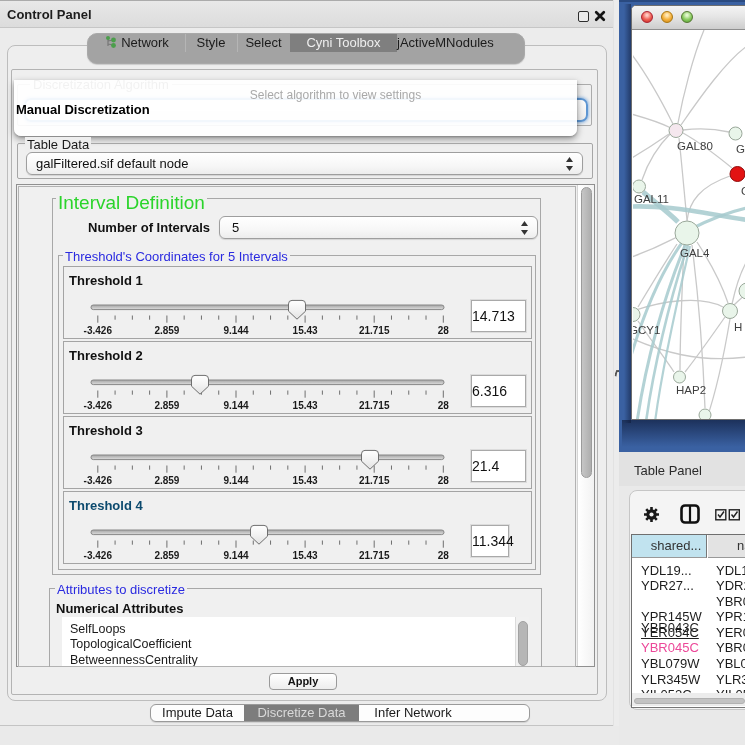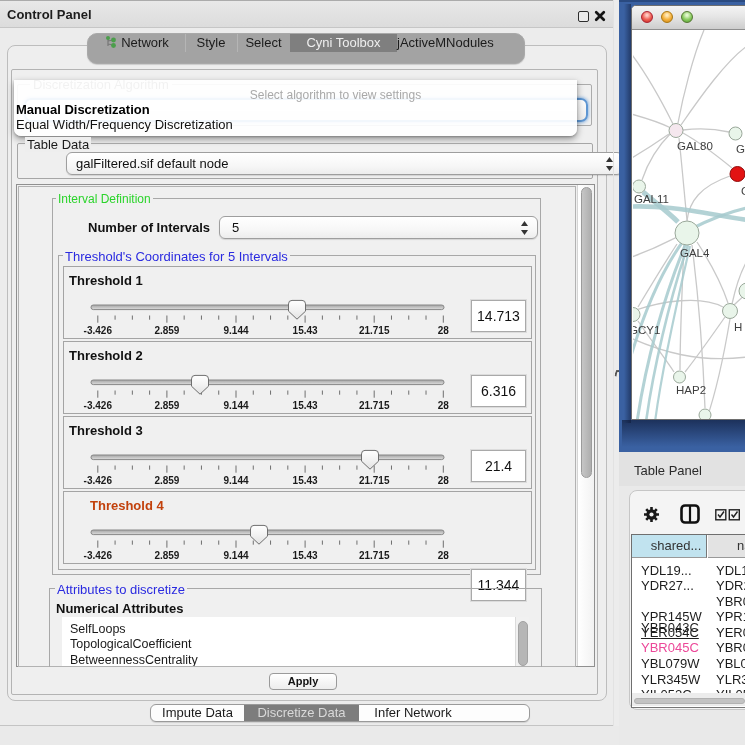--- a/index.html
+++ b/index.html
@@ -3,21 +3,21 @@
 <style>
 html,body{margin:0;padding:0;background:#ececec;}
 #root{position:relative;width:745px;height:745px;background:#ececec;
   font-family:"Liberation Sans",sans-serif;overflow:hidden;}
 .a{position:absolute;}
 .t{position:absolute;font-size:13px;color:#1b1b1b;white-space:nowrap;}
 .combo{position:absolute;border:1px solid #9e9e9e;border-radius:6px;
   background:linear-gradient(#ffffff, #f7f7f7 60%, #ededed);box-shadow:0 1px 1px rgba(0,0,0,0.12);}
 .combo .ct{position:absolute;left:9px;top:0;font-size:13px;color:#111;line-height:22px;}
 .vfield{position:absolute;background:#fff;border:1px solid #a9a9a9;box-shadow:0 0 0 1px #dcdcdc;
-  font-size:14px;color:#111;text-align:center;}
+  font-size:14px;color:#111;text-align:left;}
 </style></head><body>
 <div id="root">
 <div class="a" style="left:0;top:0;width:614px;height:28px;background:linear-gradient(#e8e8e8,#dcdcdc);border-top:1px solid #ababab;border-bottom:1px solid #c6c6c6;box-sizing:border-box;"></div>
 <div class="t" style="left:7px;top:7px;font-size:13px;color:#1c1c1c;font-weight:bold;">Control Panel</div>
 <div class="a" style="left:578px;top:11px;width:9px;height:9px;border:1.8px solid #2e2e2e;border-radius:2px;background:#ececec;box-sizing:content-box;"></div>
 <svg class="a" style="left:594px;top:10px" width="12" height="12">
       <path d="M2.2,2.2 L9.8,9.8 M9.8,2.2 L2.2,9.8" stroke="#141414" stroke-width="2.7" stroke-linecap="round"></path>
     </svg>
 <div class="a" style="left:7px;top:45px;width:600px;height:656px;border:1px solid #bdbdbd;border-radius:8px;background:#eeeeee;box-sizing:border-box;"></div>
 <div class="a" style="left:11px;top:69px;width:587px;height:626px;border:1px solid #b3b3b3;border-radius:2px;background:#efefef;box-sizing:border-box;"></div>
@@ -32,37 +32,36 @@
 <div style="position:absolute;left:149px;top:0;width:53px;height:18px;background:transparent;color:#1b1b1b;font-size:13px;text-align:center;line-height:18px;">Select</div>
 <div style="position:absolute;left:202px;top:0;width:107px;height:18px;background:#7f7f7f;color:#efefef;font-size:13px;text-align:center;line-height:18px;">Cyni Toolbox</div>
 <div style="position:absolute;left:309px;top:0;width:129px;height:18px;background:transparent;color:#1b1b1b;font-size:13px;text-align:left;line-height:18px;">jActiveMNodules</div>
 </div>
 <div class="a" style="left:17px;top:84px;width:575px;height:42px;border:1px solid #ababab;border-radius:2px;background:#f0f0f0;box-sizing:border-box;"></div>
 <div class="t" style="left:30px;top:77px;font-size:13px;color:#555555;font-weight:normal;background:#efefef;padding:0 3px;">Discretization Algorithm</div>
 <div class="a" style="left:24px;top:98px;width:564px;height:24px;border:2.5px solid #5e96d2;border-radius:7px;background:linear-gradient(#fdfdfd,#ececec);box-sizing:border-box;box-shadow:0 0 3px 1px rgba(95,155,220,0.6);"></div>
 <div class="a" style="left:14px;top:80px;width:563px;height:56px;background:rgba(255,255,255,0.92);border-radius:0 0 7px 7px;box-shadow:0 3px 7px rgba(0,0,0,0.40),0 1px 2px rgba(0,0,0,0.2);">
 <div style="position:absolute;left:0;top:8px;width:100%;text-align:center;font-size:12px;color:#a9a9a9;margin-left:40px;">Select algorithm to view settings</div>
 <div style="position:absolute;left:2px;top:22px;font-size:13px;font-weight:bold;color:#000;">Manual Discretization</div>
-<div style="position:absolute;left:2px;top:37px;font-size:13px;color:#111;">Equal Width/Frequency Discretization</div>
 </div>
 <div class="a" style="left:17px;top:143px;width:576px;height:36px;border:1px solid #a6a6a6;border-radius:2px;box-sizing:border-box;"></div>
 <div class="t" style="left:25px;top:137px;font-size:13px;color:#1a1a1a;font-weight:normal;background:#eeeeee;padding:0 2px;">Table Data</div>
-<div class="combo" style="left:26px;top:152px;width:557px;height:23px;box-sizing:border-box;margin-left:40px;">
+<div class="combo" style="left:26px;top:152px;width:557px;height:23px;box-sizing:border-box;">
       <div class="ct">galFiltered.sif default node</div>
       <svg style="position:absolute;right:8px;top:3px" width="9" height="16">
         <path d="M4.5,1 L8,6 L1,6 Z" fill="#333"></path>
         <path d="M4.5,15 L8,10 L1,10 Z" fill="#333"></path>
       </svg>
     </div>
 <div class="a" style="left:16px;top:184px;width:579px;height:483px;border:1px solid #909090;box-sizing:border-box;background:#f0f0f0;"></div>
 <div class="a" style="left:18px;top:186px;width:558px;height:481px;border:1px solid #b2b2b2;box-sizing:border-box;background:#f0f0f0;"></div>
 <div class="a" style="left:577px;top:185px;width:17px;height:481px;background:linear-gradient(to right,#ffffff,#f2f2f2);border-left:1px solid #d5d5d5;box-sizing:border-box;"></div>
 <div class="a" style="left:581px;top:187px;width:11px;height:291px;background:linear-gradient(to right,#c6c6c6,#aeaeae);border:1px solid #9b9b9b;border-radius:6px;box-sizing:border-box;"></div>
 <div class="a" style="left:52px;top:198px;width:489px;height:377px;border:1px solid #a8a8a8;box-sizing:border-box;"></div>
-<div class="t" style="left:56px;top:192px;font-size:12px;color:#2bd42b;font-weight:normal;background:#f0f0f0;padding:0 2px;">Interval Definition</div>
+<div class="t" style="left:56px;top:192px;font-size:19px;color:#2bd42b;font-weight:normal;background:#f0f0f0;padding:0 2px;">Interval Definition</div>
 <div class="t" style="left:88px;top:220px;font-size:13px;color:#111;font-weight:bold;">Number of Intervals</div>
 <div class="combo" style="left:219px;top:216px;width:319px;height:23px;box-sizing:border-box;">
       <div class="ct" style="left:12px;">5</div>
       <svg style="position:absolute;right:8px;top:3px" width="9" height="16">
         <path d="M4.5,1 L8,6 L1,6 Z" fill="#333"></path>
         <path d="M4.5,15 L8,10 L1,10 Z" fill="#333"></path>
       </svg>
     </div>
 <div class="a" style="left:58px;top:255px;width:478px;height:315px;border:1px solid #a8a8a8;box-sizing:border-box;"></div>
 <div class="t" style="left:63px;top:249px;font-size:13px;color:#2a2ae0;font-weight:normal;background:#f0f0f0;padding:0 2px;">Threshold's Coordinates for 5 Intervals</div>
@@ -113,33 +112,33 @@
       <text x="14.8" y="38" font-size="10" font-weight="bold" fill="#1a1a1a" text-anchor="middle" font-family="Liberation Sans">-3.426</text>
       <text x="83.9" y="38" font-size="10" font-weight="bold" fill="#1a1a1a" text-anchor="middle" font-family="Liberation Sans">2.859</text>
       <text x="153.0" y="38" font-size="10" font-weight="bold" fill="#1a1a1a" text-anchor="middle" font-family="Liberation Sans">9.144</text>
       <text x="222.1" y="38" font-size="10" font-weight="bold" fill="#1a1a1a" text-anchor="middle" font-family="Liberation Sans">15.43</text>
       <text x="291.2" y="38" font-size="10" font-weight="bold" fill="#1a1a1a" text-anchor="middle" font-family="Liberation Sans">21.715</text>
       <text x="360.3" y="38" font-size="10" font-weight="bold" fill="#1a1a1a" text-anchor="middle" font-family="Liberation Sans">28</text>
       <path d="M278.50,7.9 Q278.50,4.4 282.00,4.4 L292.00,4.4 Q295.50,4.4 295.50,7.9 L295.50,15.2 L287.00,23.2 L278.50,15.2 Z" fill="url(#thm)" stroke="#6e6e6e" stroke-width="1"></path>
     </svg>
 <div class="vfield" style="left:471px;top:450px;width:55px;height:32px;line-height:30px;box-sizing:border-box;">21.4</div>
 <div class="a" style="left:63px;top:491px;width:469px;height:73px;border:1px solid #a4a4a4;box-sizing:border-box;background:#f0f0f0;"></div>
-<div class="t" style="left:69px;top:498px;font-size:13px;color:#c2410c;font-weight:bold;margin-left:21px;">Threshold 4</div>
+<div class="t" style="left:69px;top:498px;font-size:13px;color:#0c4a6e;font-weight:bold;">Threshold 4</div>
 <svg class="a" style="left:83px;top:521px" width="370" height="42">
       <rect x="8" y="9" width="353" height="4.6" rx="2.3" fill="url(#trk)" stroke="#878787" stroke-width="1"></rect>
       <path d="M14.80,19.5 l0,7.2 M32.08,19.5 l0,4.2 M49.35,19.5 l0,4.2 M66.62,19.5 l0,4.2 M83.90,19.5 l0,7.2 M101.17,19.5 l0,4.2 M118.45,19.5 l0,4.2 M135.72,19.5 l0,4.2 M153.00,19.5 l0,7.2 M170.28,19.5 l0,4.2 M187.55,19.5 l0,4.2 M204.82,19.5 l0,4.2 M222.10,19.5 l0,7.2 M239.38,19.5 l0,4.2 M256.65,19.5 l0,4.2 M273.93,19.5 l0,4.2 M291.20,19.5 l0,7.2 M308.47,19.5 l0,4.2 M325.75,19.5 l0,4.2 M343.02,19.5 l0,4.2 M360.30,19.5 l0,7.2" stroke="#6f6f6f" stroke-width="1" fill="none"></path>
       <text x="14.8" y="38" font-size="10" font-weight="bold" fill="#1a1a1a" text-anchor="middle" font-family="Liberation Sans">-3.426</text>
       <text x="83.9" y="38" font-size="10" font-weight="bold" fill="#1a1a1a" text-anchor="middle" font-family="Liberation Sans">2.859</text>
       <text x="153.0" y="38" font-size="10" font-weight="bold" fill="#1a1a1a" text-anchor="middle" font-family="Liberation Sans">9.144</text>
       <text x="222.1" y="38" font-size="10" font-weight="bold" fill="#1a1a1a" text-anchor="middle" font-family="Liberation Sans">15.43</text>
       <text x="291.2" y="38" font-size="10" font-weight="bold" fill="#1a1a1a" text-anchor="middle" font-family="Liberation Sans">21.715</text>
       <text x="360.3" y="38" font-size="10" font-weight="bold" fill="#1a1a1a" text-anchor="middle" font-family="Liberation Sans">28</text>
       <path d="M167.50,7.9 Q167.50,4.4 171.00,4.4 L181.00,4.4 Q184.50,4.4 184.50,7.9 L184.50,15.2 L176.00,23.2 L167.50,15.2 Z" fill="url(#thm)" stroke="#6e6e6e" stroke-width="1"></path>
     </svg>
-<div class="vfield" style="left:471px;top:525px;width:55px;height:32px;line-height:30px;box-sizing:border-box;margin-top:44px;">11.344</div>
+<div class="vfield" style="left:471px;top:525px;width:38px;height:32px;line-height:30px;box-sizing:border-box;">11.344</div>
 <div class="a" style="left:49px;top:588px;width:493px;height:79px;border:1px solid #a8a8a8;border-bottom:none;box-sizing:border-box;"></div>
 <div class="t" style="left:55px;top:582px;font-size:13px;color:#2a2ae0;font-weight:normal;background:#f0f0f0;padding:0 2px;">Attributes to discretize</div>
 <div class="t" style="left:56px;top:601px;font-size:13px;color:#111;font-weight:bold;">Numerical Attributes</div>
 <div class="a" style="left:62px;top:617px;width:453px;height:49px;background:#ffffff;overflow:hidden;">
       <div style="position:absolute;left:8px;top:4.5px;font-size:12.5px;color:#1a1a1a;line-height:15.8px;">SelfLoops<br>TopologicalCoefficient<br>BetweennessCentrality<br>ClusteringCoefficient</div>
     </div>
 <div class="a" style="left:515px;top:617px;width:14px;height:49px;background:#f1f1f1;border-left:1px solid #dcdcdc;box-sizing:border-box;"></div>
 <div class="a" style="left:518px;top:621px;width:10px;height:45px;background:#b6b6b6;border:1px solid #a2a2a2;border-radius:5px;box-sizing:border-box;"></div>
 <div class="a" style="left:269px;top:673px;width:68px;height:17px;border:1px solid #9a9a9a;border-radius:4px;background:linear-gradient(#ffffff,#ededed);box-sizing:border-box;text-align:center;font-size:11px;line-height:15px;color:#111;font-weight:bold;">Apply</div>
 <div class="a" style="left:150px;top:704px;width:380px;height:18px;border:1px solid #9a9a9a;border-radius:6px;background:#fdfdfd;box-sizing:border-box;box-shadow:0 1px 1px rgba(0,0,0,0.12);overflow:hidden;">

